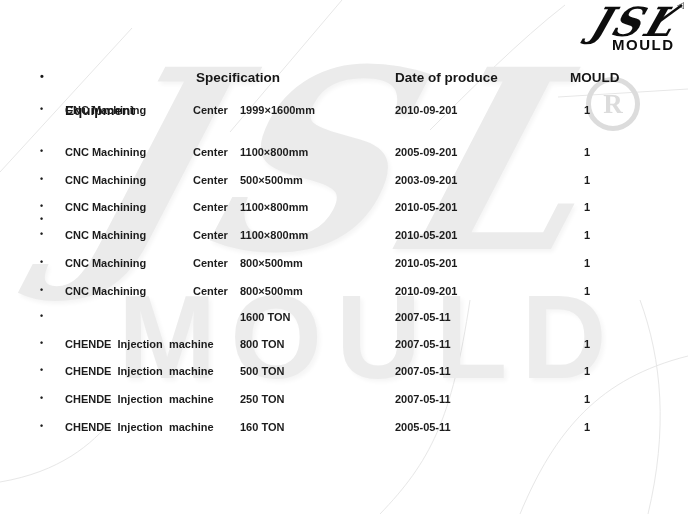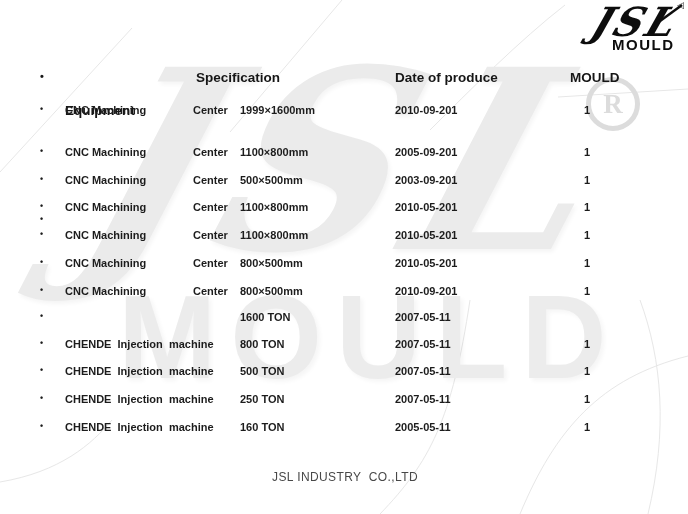--- a/index.html
+++ b/index.html
@@ -196,15 +196,14 @@
   </div>
   <div class="row" style="top:421px">
     <span class="c-bullet">•</span>
     <span class="c-equip">CHENDE  Injection  machine</span>
     <span class="c-spec1"></span>
     <span class="c-spec2">160 TON</span>
     <span class="c-date">2005-05-11</span>
     <span class="c-sets">1</span>
   </div>
 
-  <div class="footer">JSL INDUSTRY  CO.,LTD</div>
 
 </div>
 
 </body></html>

